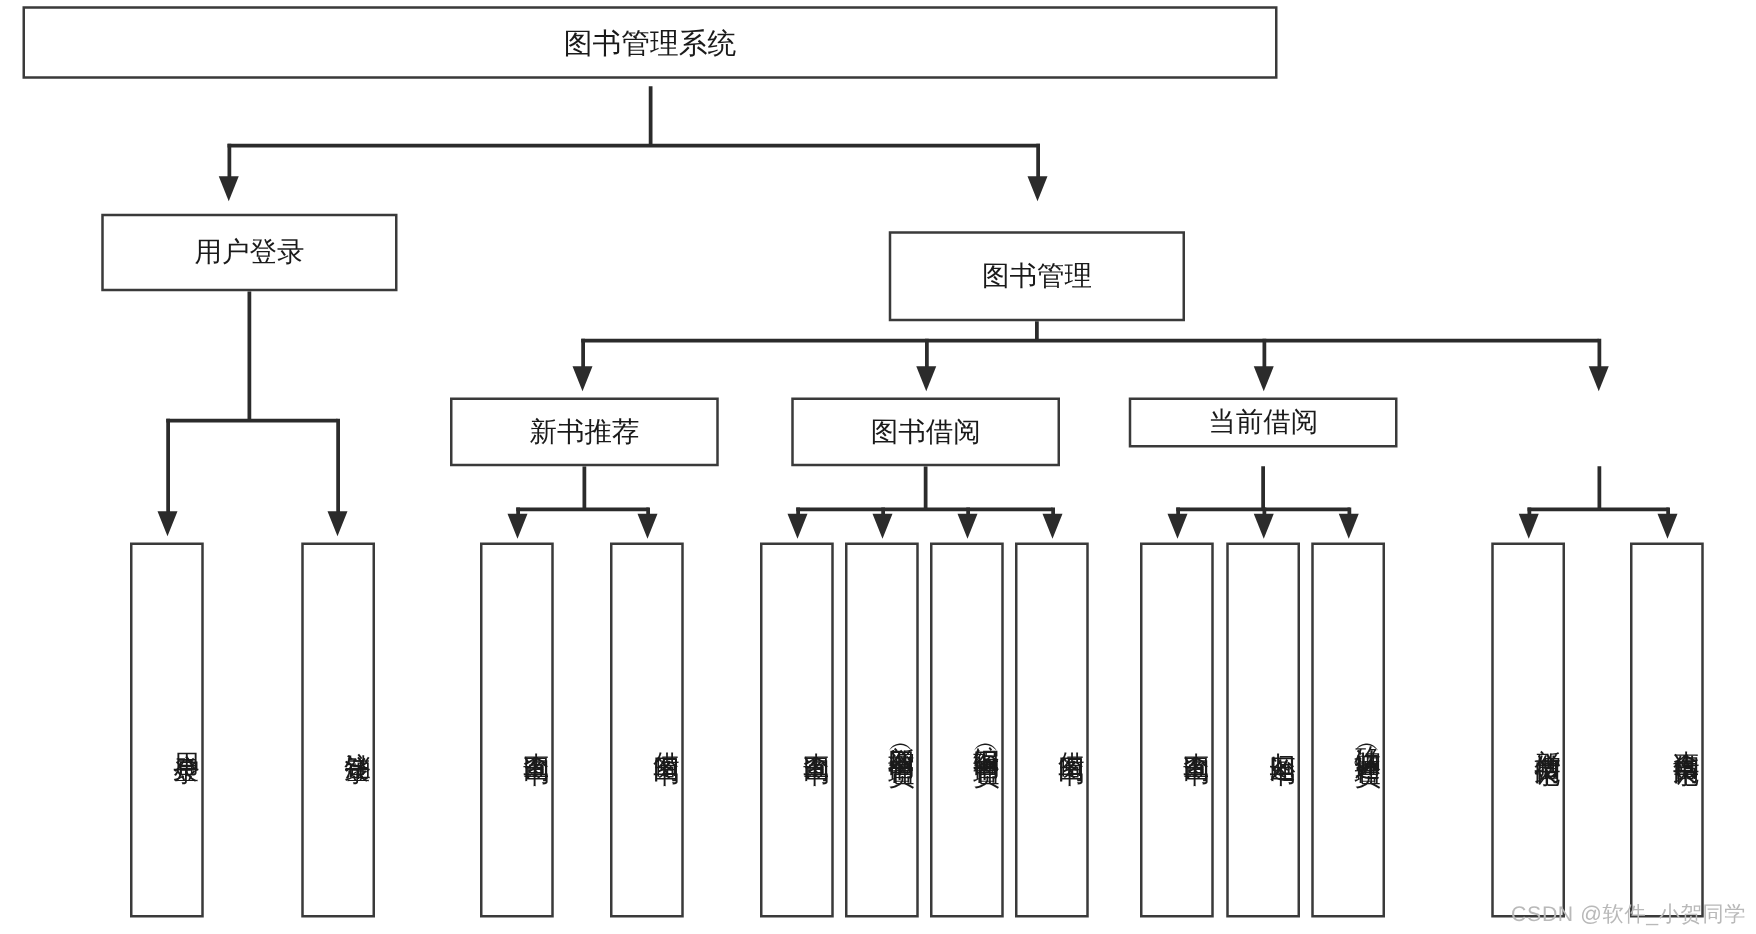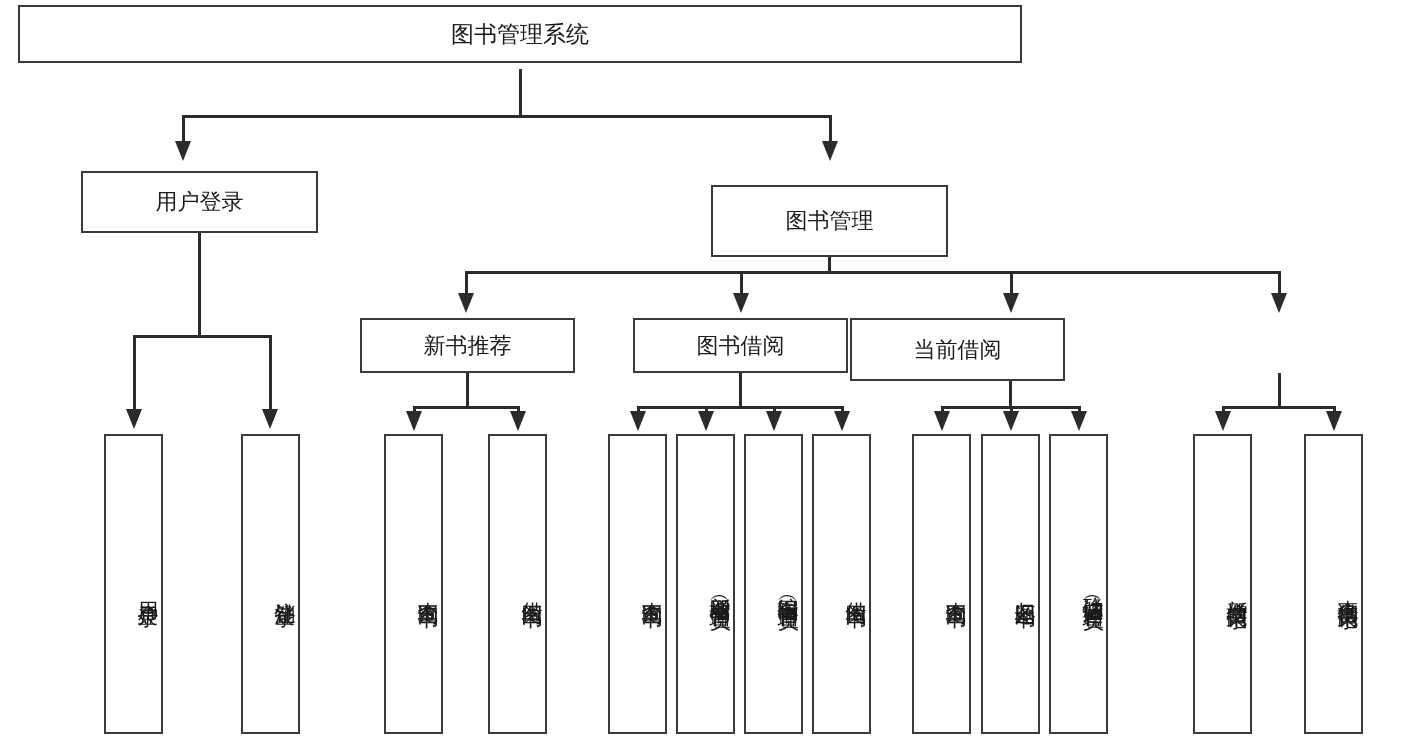--- a/index.html
+++ b/index.html
@@ -117,21 +117,21 @@
   <div class="arrow" style="left:1003px; top:293px;"></div>
   <div class="vline" style="left:1278px; top:271px; height:24px;"></div>
   <div class="arrow" style="left:1271px; top:293px;"></div>
 
   <div class="node level2" style="left:633px; top:318px; width:215px; height:55px;">
     <span>图书借阅</span>
   </div>
   <div class="node level2" style="left:360px; top:318px; width:215px; height:55px;">
     <span>新书推荐</span>
   </div>
-  <div class="node level2" style="left:850px; top:318px; width:215px; height:63px;justify-content:center;">
+  <div class="node level2" style="left:903px; top:318px; width:215px; height:40px;justify-content:center;">
     <span>当前借阅</span>
   </div>
 
   <div class="vline" style="left:466px; top:373px; height:35px;"></div>
   <div class="hline" style="left:413px; top:406px; width:106px;"></div>
   <div class="vline" style="left:413px; top:406px; height:7px;"></div>
   <div class="arrow" style="left:406px; top:411px;"></div>
   <div class="vline" style="left:517px; top:406px; height:7px;"></div>
   <div class="arrow" style="left:510px; top:411px;"></div>
 
@@ -199,14 +199,15 @@
     <span class="vtext">确认归还（管理员）</span>
   </div>
 
   <div class="node leaf" style="left:1193px; top:434px; width:59px; height:300px;">
     <span class="vtext">新增借阅记录</span>
   </div>
   <div class="node leaf" style="left:1304px; top:434px; width:59px; height:300px;">
     <span class="vtext">查询借阅记录</span>
   </div>
 
+  <div id="watermark">CSDN @软件_小贺同学</div>
 
 </div>
 
 </body></html>

